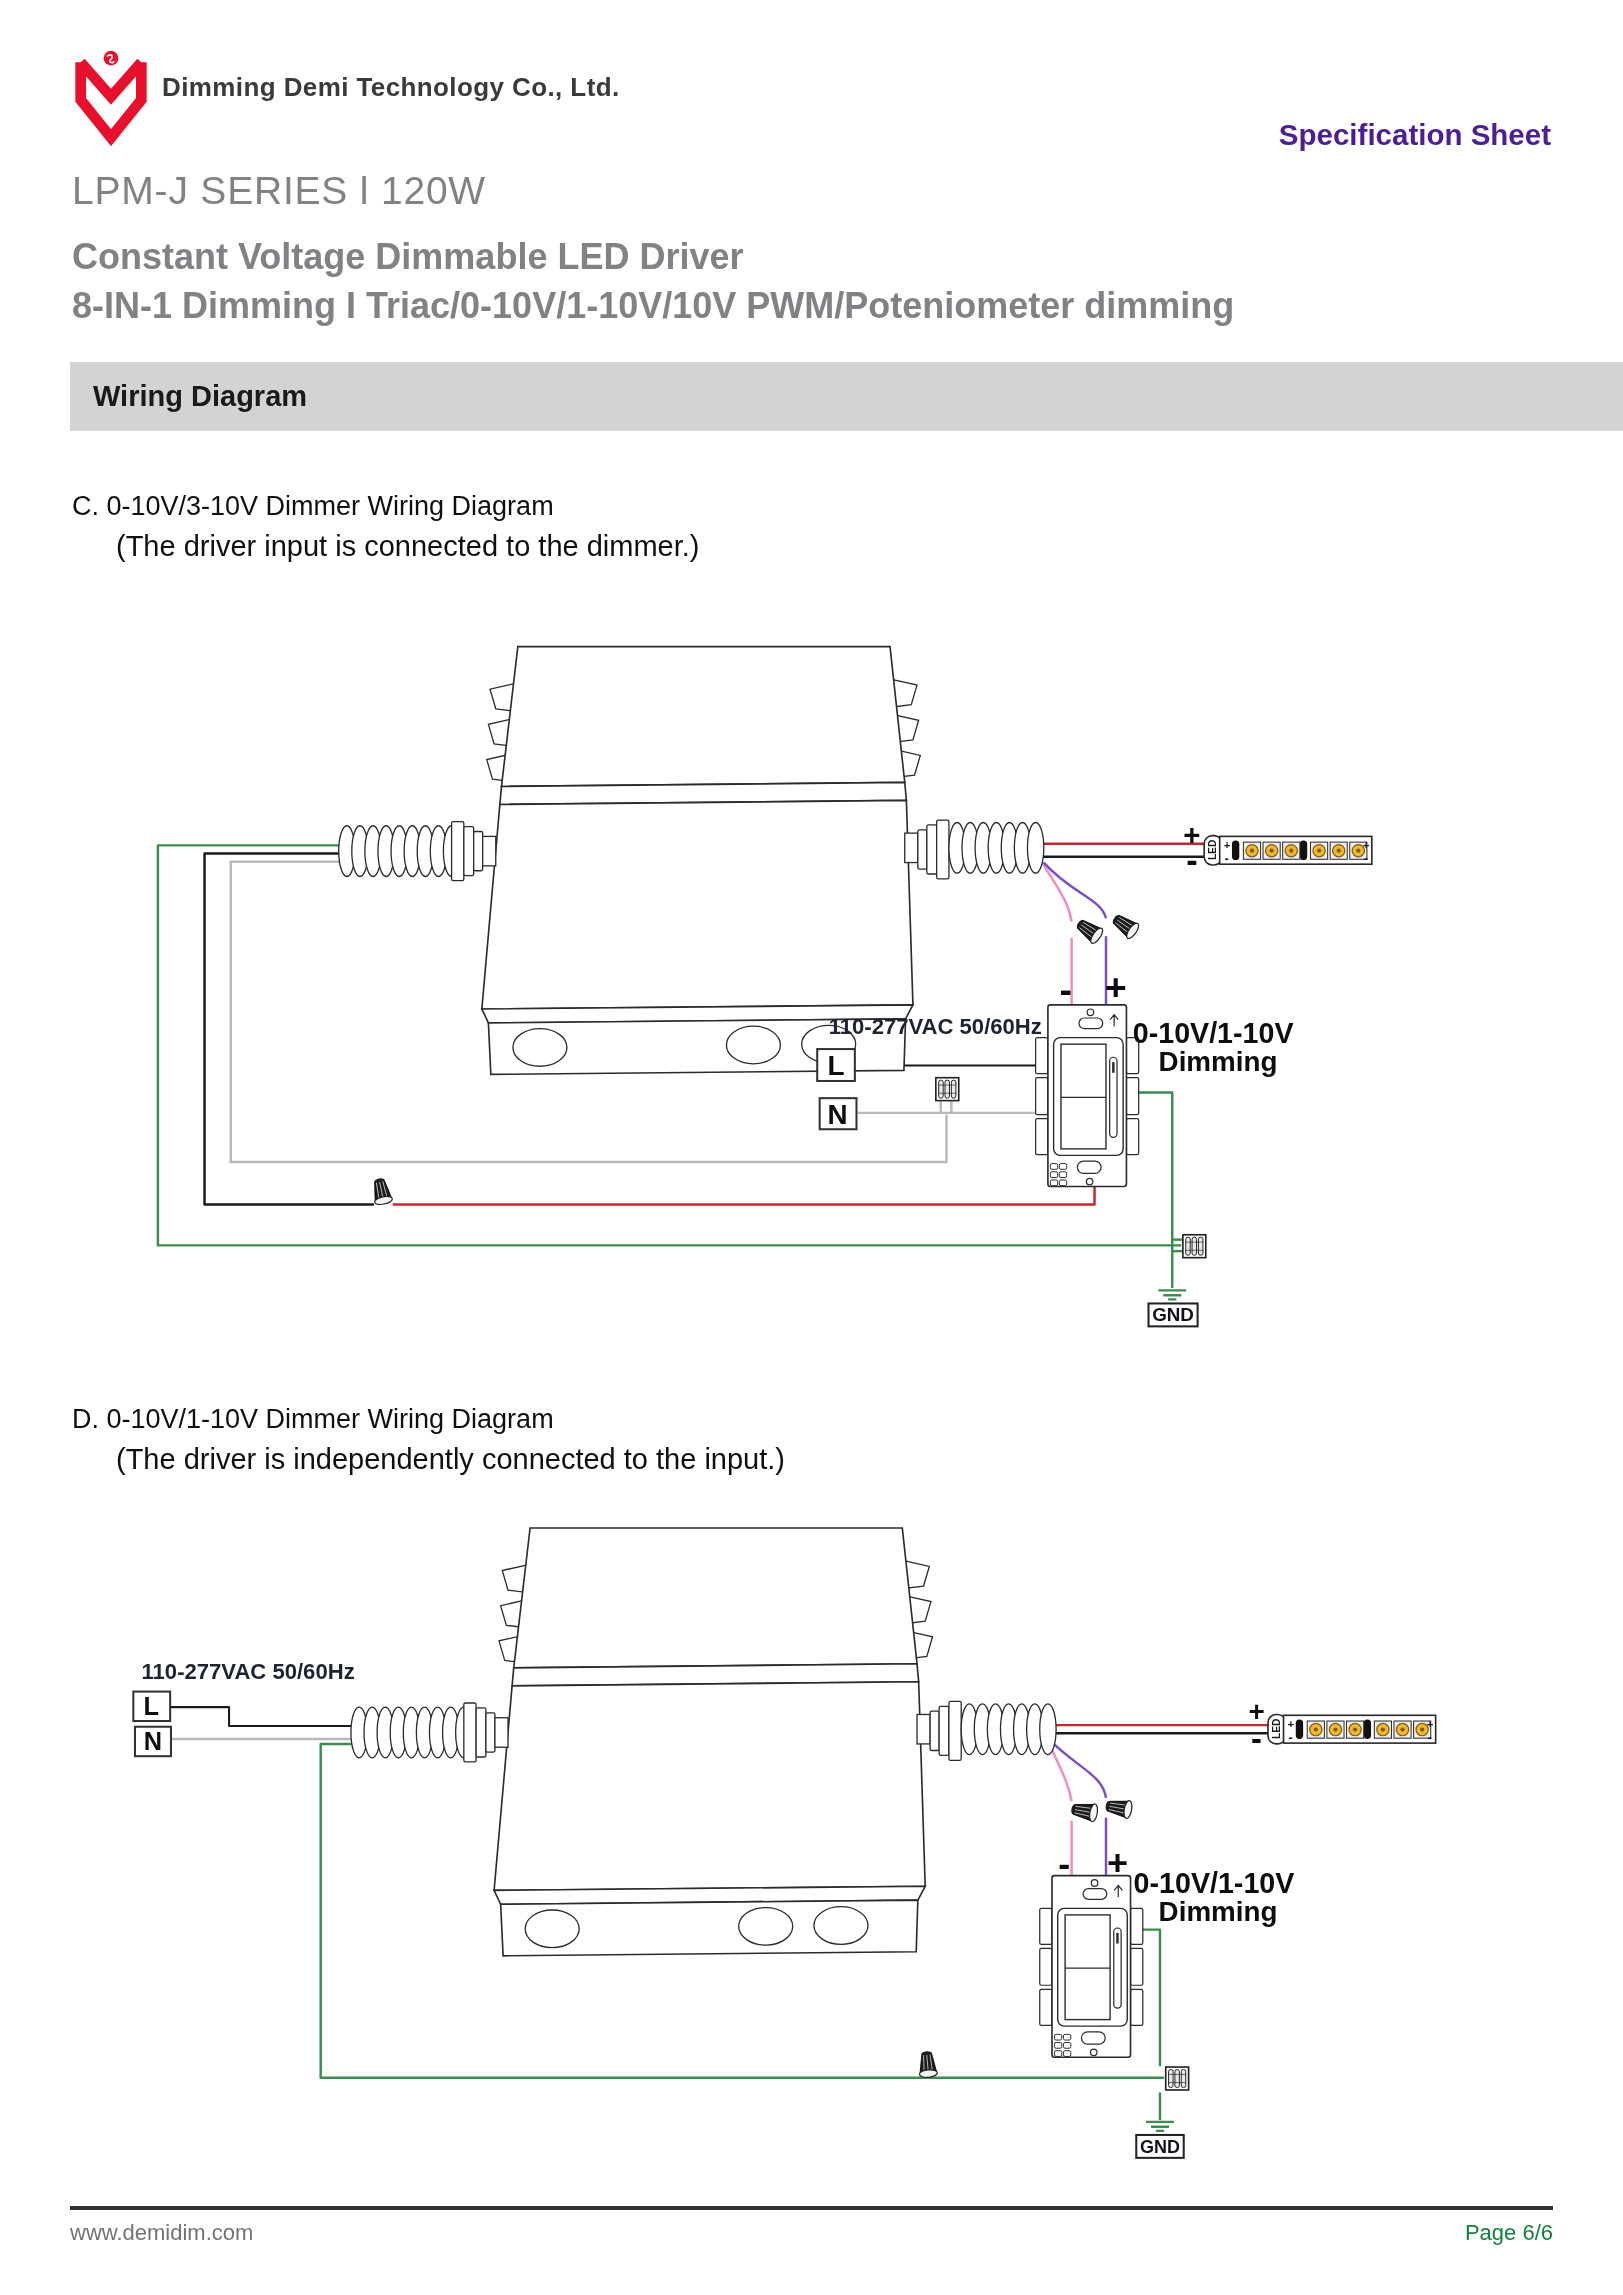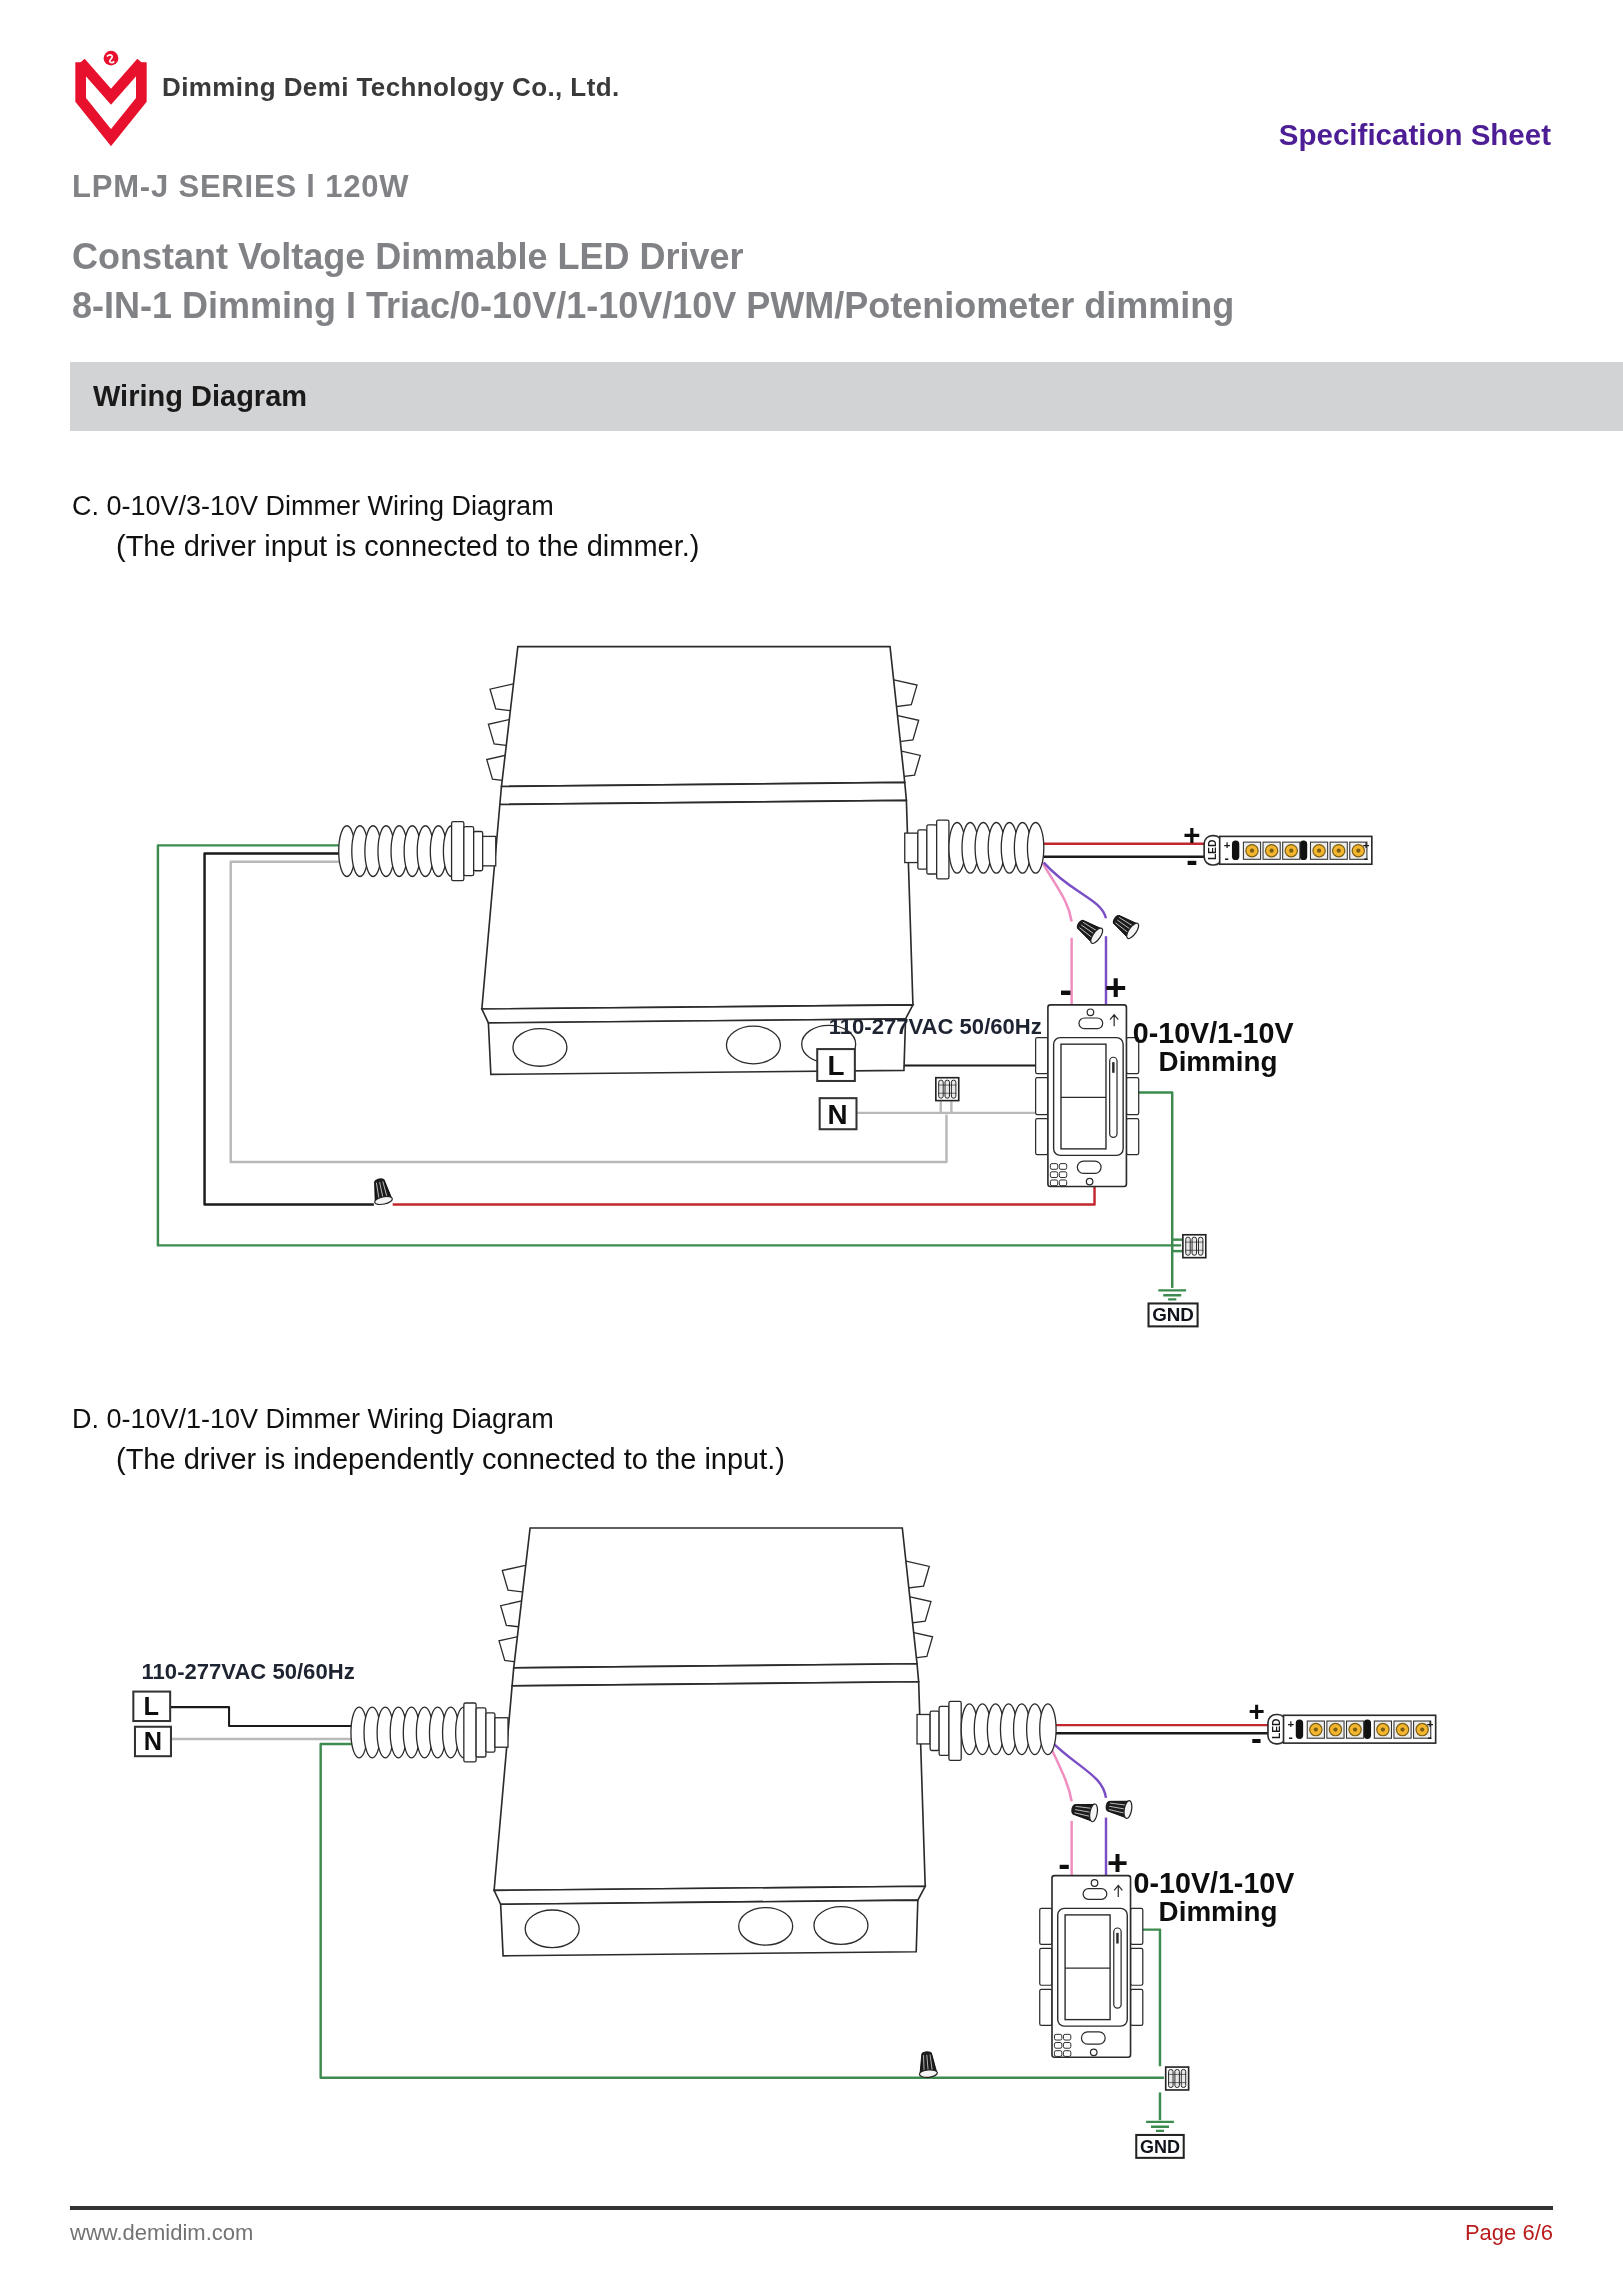--- a/index.html
+++ b/index.html
@@ -1,29 +1,29 @@
 <!DOCTYPE html>
 <html style="--accent-red: #e8112d; --title-gray: #808285; --banner-bg: #d2d3d5; --wire-red: #c1272d; --wire-black: #1a1a1a; --wire-gray: #b9b9b9; --wire-green: #3d8b4f; --wire-pink: #f08cc0; --wire-purple: #7a4fc5; --led-gold: #f4b62f;font-size:13px"><head>
 <meta charset="utf-8">
 <style>
   html,body{margin:0;padding:0}
   body{width:1623px;height:2295px;position:relative;background:#ffffff;
        font-family:"Liberation Sans",sans-serif;overflow:hidden}
   .abs{position:absolute}
   .company-name{left:162px;top:72px;font-size:26px;font-weight:bold;color:#3a3a3c;letter-spacing:0.4px}
   .spec-sheet{right:72px;top:118px;font-size:29.5px;font-weight:bold;color:#4c1d95}
-  .series-title{left:72px;top:169px;font-size:31px;font-weight:bold;color:var(--title-gray);letter-spacing:0.8px}
+  .series-title{left:72px;top:169px;font-size:39px;font-weight:normal;color:var(--title-gray);letter-spacing:0.8px}
   .subtitle{left:72px;font-size:36px;font-weight:bold;color:var(--title-gray)}
   .banner{left:70px;top:362px;width:1619px;height:69px;background:var(--banner-bg);display:flex;align-items:center}
   .banner span{font-size:29px;font-weight:bold;color:#1a1a1a;padding-left:23px}
   .sec-head{left:72px;font-size:27px;color:#101010}
   .sec-sub{left:116px;font-size:29px;color:#101010}
   .footer-rule{left:70px;top:2206px;width:1483px;height:4.1px;background:#333}
   .footer-site{left:70px;top:2220px;font-size:22px;color:#737373}
-  .footer-page{right:70px;top:2220px;font-size:22px;color:#b91c1c}
+  .footer-page{right:70px;top:2220px;font-size:22px;color:#15803d}
   svg.diagram{position:absolute;left:0;width:1623px}
   svg text{font-family:"Liberation Sans",sans-serif}
   .ln{stroke:#2b2b2b;fill:#fff}
   .w{fill:none;stroke-width:3;stroke-linejoin:round}
   .w.thin{stroke-width:2.5}
   .green{stroke:var(--wire-green)}
   .red{stroke:var(--wire-red)}
   .blk{stroke:var(--wire-black)}
   .gray{stroke:var(--wire-gray)}
   .pink{stroke:var(--wire-pink)}

